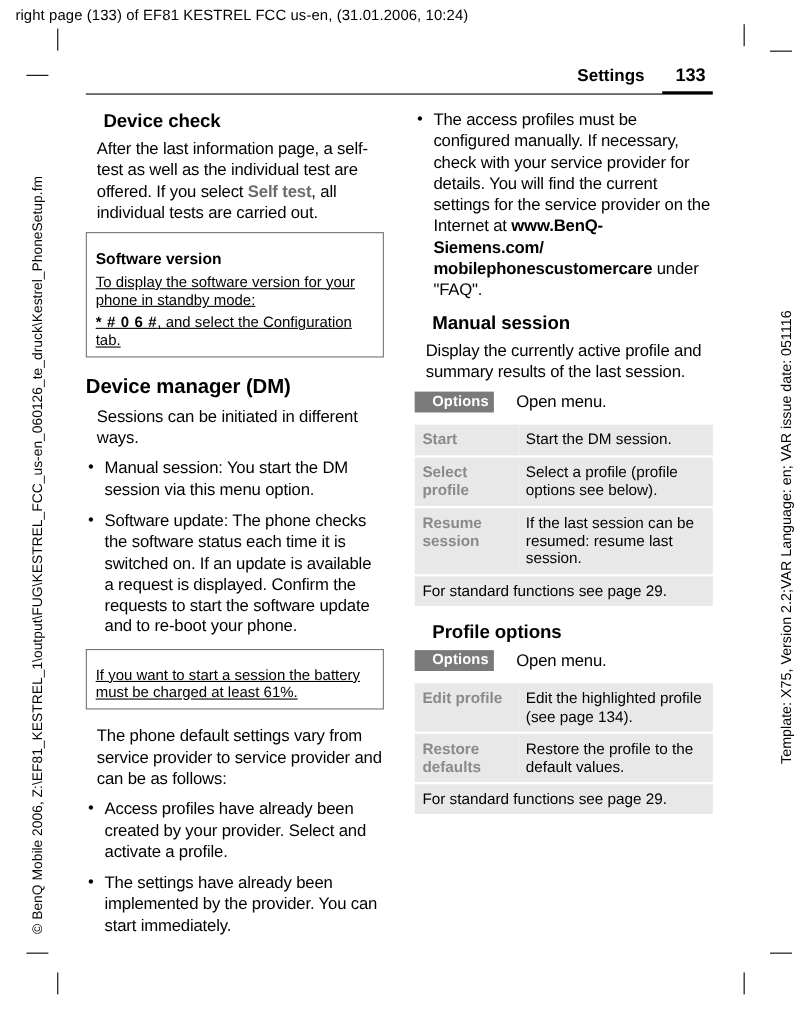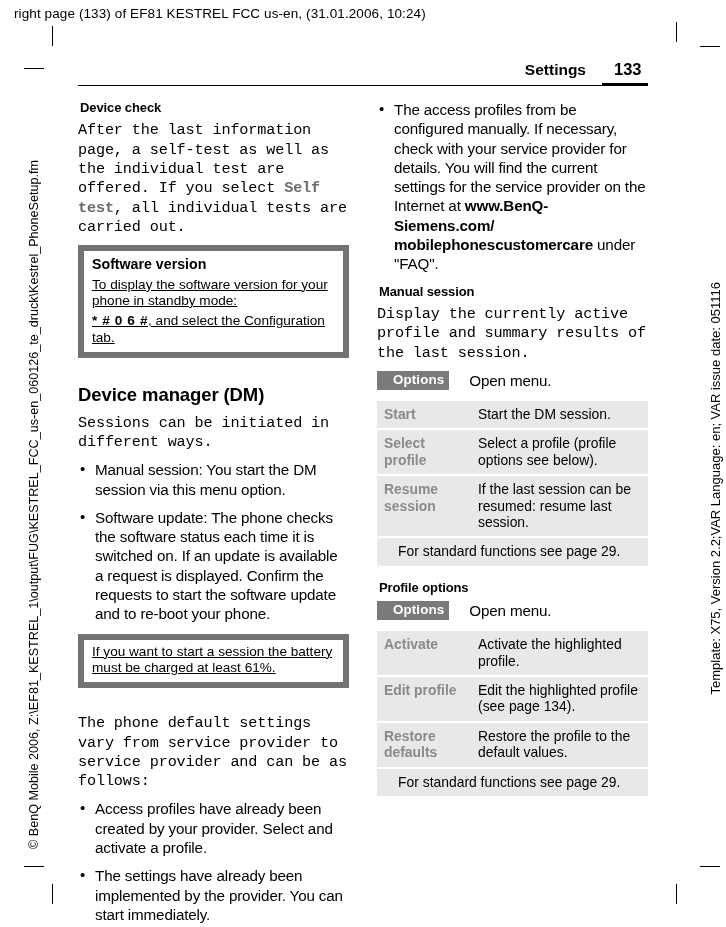--- a/index.html
+++ b/index.html
@@ -114,36 +114,35 @@
 
   
   .cols {
     display: flex;
     gap: 28px;
     margin-top: 14px;
   }
   .col { width: 271px; }
 
   h2.sec {
-    font-size: 13px;
-    font-weight: bold;
-    margin: 0 0 6px 2px;
+    font-size: 17px;
+    font-weight: bold;
+    margin: 0 0 6px 16px;
     line-height: 1.18;
     letter-spacing: -0.1px;
   }
   h2.sec.big {
     font-size: 18.5px;
     margin: 0 0 8px 0;
   }
   p.body {
     font-size: 15.2px;
     line-height: 1.27;
-    margin: 0 0 11px 0;
+    margin: 0 0 11px 10px;
     letter-spacing: -0.15px;
-    font-family: Liberation Mono, monospace;
   }
   p.body.tight { margin-bottom: 8px; }
   .ui-term { font-weight: bold; color: #6b6b6b; }
   .bold { font-weight: bold; }
 
   ul.bullets {
     list-style: none;
     margin: 0 0 10px 0;
     padding: 0;
   }
@@ -159,23 +158,23 @@
     content: "\2022";
     position: absolute;
     left: 2px;
     top: -1px;
     font-size: 15px;
   }
   ul.bullets li:last-child { margin-bottom: 2px; }
 
   
   .notebox {
-    border: 6px solid #737373;
-    padding: 4px 8px 6px 8px;
-    margin: 3px 0 26px 0;
+    border: 1px solid #737373;
+    padding: 15px 8px 6px 8px;
+    margin: 3px 0 15px 0;
   }
   .notebox .nb-title {
     font-weight: bold;
     font-size: 14.2px;
     line-height: 1.3;
     margin-bottom: 3px;
   }
   .notebox .nb-text {
     font-size: 13.6px;
     line-height: 1.2;
@@ -223,21 +222,21 @@
   table.opts td.k {
     width: 82px;
     font-weight: bold;
     color: #8a8a8a;
     padding-left: 7px;
   }
   table.opts td.v { color: #000; }
   table.opts tr.full td {
     font-weight: normal;
     color: #000;
-    padding-left: 21px;
+    padding-left: 7px;
   }
 </style>
 </head>
 <body>
 
 <div class="print-header">
   <span class="ph-bold">right page (133)</span><span> of EF81 KESTREL FCC us-en, (31.01.2006, 10:24)</span>
 </div>
 
 <div class="cmark v" style="left:52px; top:26px;"></div>
@@ -300,21 +299,21 @@
       <ul class="bullets">
         <li>Access profiles have already been created by your provider. Select and activate a profile.</li>
         <li>The settings have already been implemented by the provider. You can start immediately.</li>
       </ul>
 
     </div>
 
     <div class="col">
 
       <ul class="bullets">
-        <li><span>The access profiles from be configured manually. If necessary, check with your service provider for details. You will find the current settings for the service provider on the Internet at </span><span class="bold">www.BenQ-Siemens.com/ mobilephonescustomercare</span><span> under "FAQ".</span></li>
+        <li><span>The access profiles must be configured manually. If necessary, check with your service provider for details. You will find the current settings for the service provider on the Internet at </span><span class="bold">www.BenQ-Siemens.com/ mobilephonescustomercare</span><span> under "FAQ".</span></li>
       </ul>
 
       <h2 class="sec">Manual session</h2>
 
       <p class="body tight">Display the currently active profile and summary results of the last session.</p>
 
       <div class="optrow">
         <span class="badge">Options</span>
         <span class="opt-desc">Open menu.</span>
       </div>
@@ -342,24 +341,20 @@
       <h2 class="sec">Profile options</h2>
 
       <div class="optrow">
         <span class="badge">Options</span>
         <span class="opt-desc">Open menu.</span>
       </div>
 
       <table class="opts">
         <tbody>
           <tr>
-            <td class="k">Activate</td>
-            <td class="v">Activate the highlighted profile.</td>
-          </tr>
-          <tr>
             <td class="k">Edit profile</td>
             <td class="v">Edit the highlighted profile (see page 134).</td>
           </tr>
           <tr>
             <td class="k">Restore defaults</td>
             <td class="v">Restore the profile to the default values.</td>
           </tr>
           <tr class="full">
             <td colspan="2">For standard functions see page 29.</td>
           </tr>

